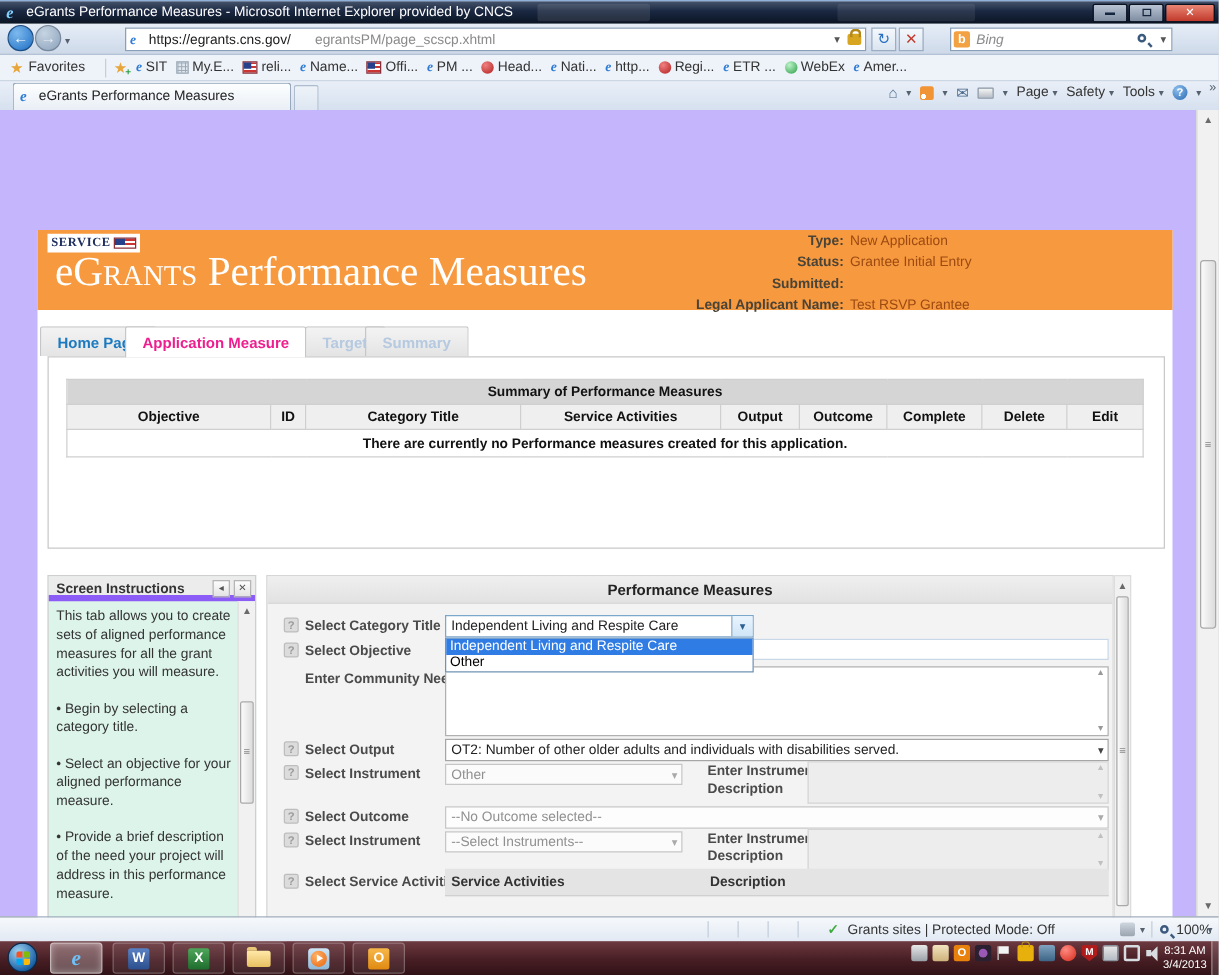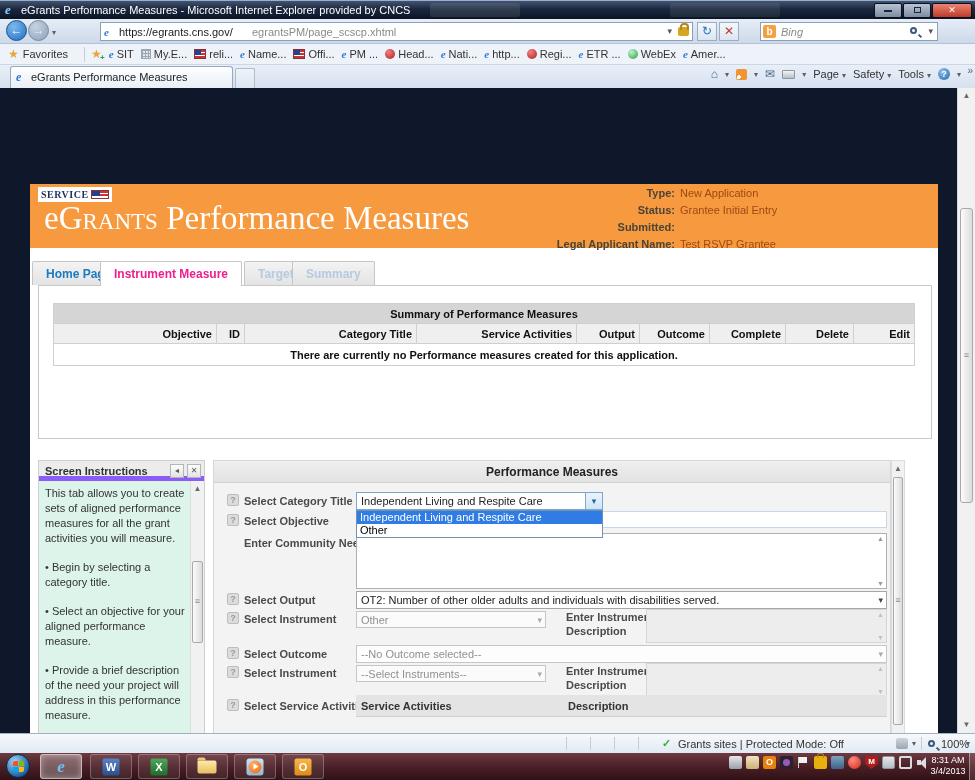--- a/index.html
+++ b/index.html
@@ -77,21 +77,21 @@
   #cmdbar { position:absolute; right:14px; top:2px; display:flex; align-items:center; gap:7px; font-size:11px; color:#333; }
   #cmdbar .cico { font-size:12px; color:#4c6a8c; }
   .feedico { width:11px; height:11px; border-radius:2px; background:radial-gradient(circle at 25% 75%,#fff 2px,#f09436 2px); }
   .printico { width:13px; height:9px; background:linear-gradient(#f4f4f4,#b9bfc7); border:1px solid #8b97a5; border-radius:1px; }
   .helpico { width:12px; height:12px; border-radius:50%; background:radial-gradient(circle at 35% 30%,#8fc0ee,#2567ae);
     color:#fff; font-size:9px; font-weight:bold; text-align:center; line-height:12px; }
   .dar { font-size:8px; color:#55616e; }
   #overflow-chevrons { position:absolute; right:2px; top:0px; font-size:10px; color:#55616e; }
 
   
-  #viewport { left:0; top:88px; width:957px; height:645px; background:#0f172a; }
+  #viewport { left:0; top:88px; width:957px; height:645px; background:#c4b5fd; }
   #main-vscroll { left:957px; top:88px; width:18px; height:645px; background:#f1f1f1; border-left:1px solid #d8d8d8; }
   .sb-arrow { position:absolute; left:0; width:100%; height:16px; text-align:center; font-size:8px; color:#6a6a6a; line-height:16px; }
   #main-vscroll .thumb { position:absolute; left:2px; top:120px; width:13px; height:295px;
     background:linear-gradient(90deg,#fbfbfb,#dcdcdc); border:1px solid #a9a9a9; border-radius:3px; }
   .gripv { position:absolute; left:0; width:100%; text-align:center; top:50%; margin-top:-6px; font-size:9px; color:#8a8a8a; }
 
   #content { left:30px; top:96px; width:908px; height:637px; background:#fff; }
 
   
   #pagehead { left:0; top:0; width:908px; height:64px; background:#f7993e; }
@@ -110,21 +110,21 @@
   .ptab { position:absolute; top:77px; height:24px; line-height:24px; padding:0 13px; font-size:12px; font-weight:bold;
     background:linear-gradient(#f3f3f3,#e4e4e4); border:1px solid #c6c6c6; border-bottom:none; border-radius:2px 2px 0 0; }
   .ptab.active { background:#fff; color:#ee1e8e; z-index:2; height:25px; }
   .ptab.home { color:#1b79c0; }
   .ptab.disabled { color:#b5c9e0; }
 
   #contentbox { left:8px; top:101px; width:894px; height:154px; border:1px solid #c9c9c9; background:#fff; }
   #sumtable { position:absolute; left:14px; top:17px; width:862px; border-collapse:collapse; font-size:11px; color:#111; }
   #sumtable td, #sumtable th { border:1px solid #cfcfcf; }
   #sumtable .trow { background:#d5d5d5; font-weight:bold; text-align:center; height:20px; }
-  #sumtable .hcell { background:#efefef; font-weight:bold; text-align:right; padding:3px 4px; height:20px; }
+  #sumtable .hcell { background:#efefef; font-weight:bold; text-align:center; padding:3px 4px; height:20px; }
   #sumtable .empty { text-align:center; font-weight:bold; height:22px; background:#fff; }
 
   
   #instr { left:8px; top:276px; width:167px; height:296px; border:1px solid #cfcfcf; background:#ddf4ea; }
   #instr .ihead { position:absolute; left:0; top:0; width:100%; height:20px; background:#ececec; border-bottom:5px solid #8b5cf6; }
   #instr .ihead .it { position:absolute; left:6px; top:4px; font-size:11px; font-weight:bold; color:#333; }
   .ibtn { position:absolute; top:3px; width:14px; height:14px; border:1px solid #b5b5b5; background:linear-gradient(#fdfdfd,#e3e3e3);
     text-align:center; line-height:12px; font-size:8px; color:#555; }
   #instr .ibody { position:absolute; left:0; top:20px; right:14px; bottom:0; padding:5px 4px 5px 6px;
     font-size:11px; color:#333; line-height:15px; overflow:hidden; }
@@ -392,21 +392,21 @@
           <span class="hl">Submitted:</span>
           <span class="hv"></span>
         </div>
       <div class="hdr-row" style="top:54px;">
           <span class="hl">Legal Applicant Name:</span>
           <span class="hv">Test RSVP Grantee</span>
         </div>
     </div>
 
     <span class="ptab home" style="left:2px;">Home Page</span>
-    <span class="ptab active" style="left:70px;">Instrument Measure</span>
+    <span class="ptab active" style="left:70px;">Application Measure</span>
     <span class="ptab disabled" style="left:214px;">Target</span>
     <span class="ptab disabled" style="left:262px;">Summary</span>
 
     <div class="abs" id="contentbox">
       <table id="sumtable">
         <tbody>
             <tr>
               <td class="trow" colspan="9">Summary of Performance Measures</td>
             </tr>
         <tr>

